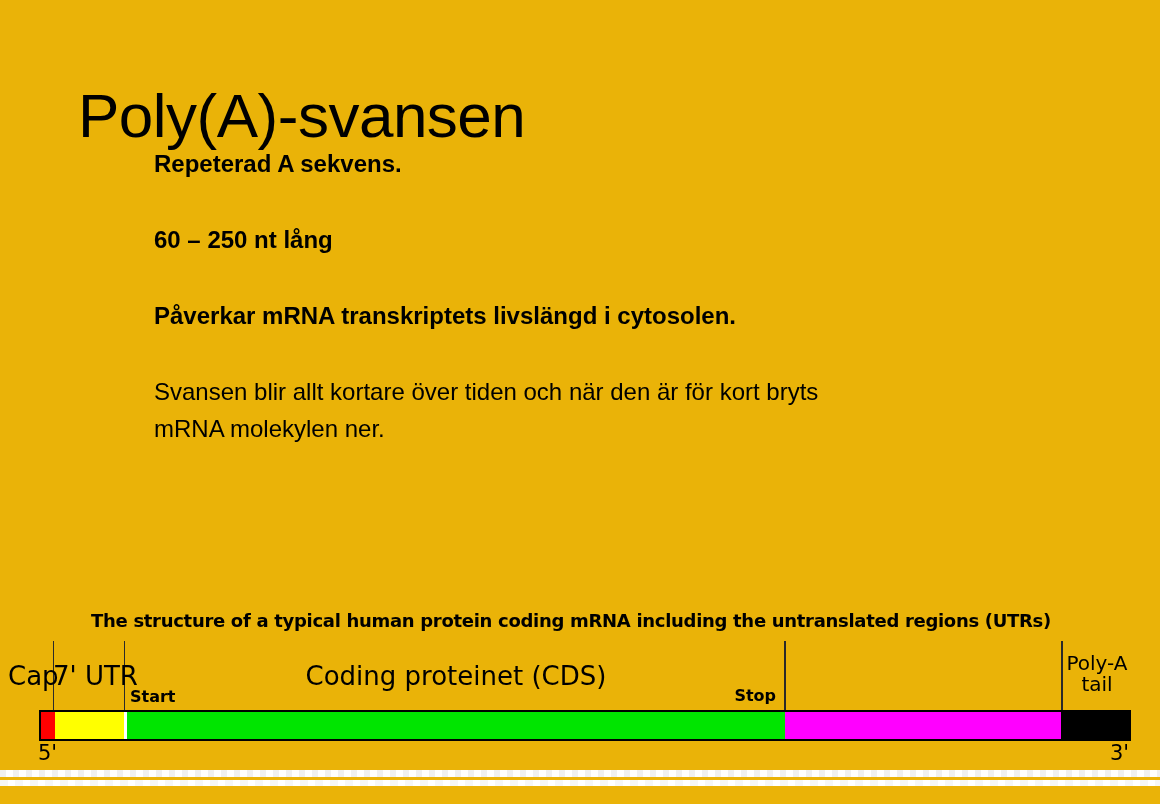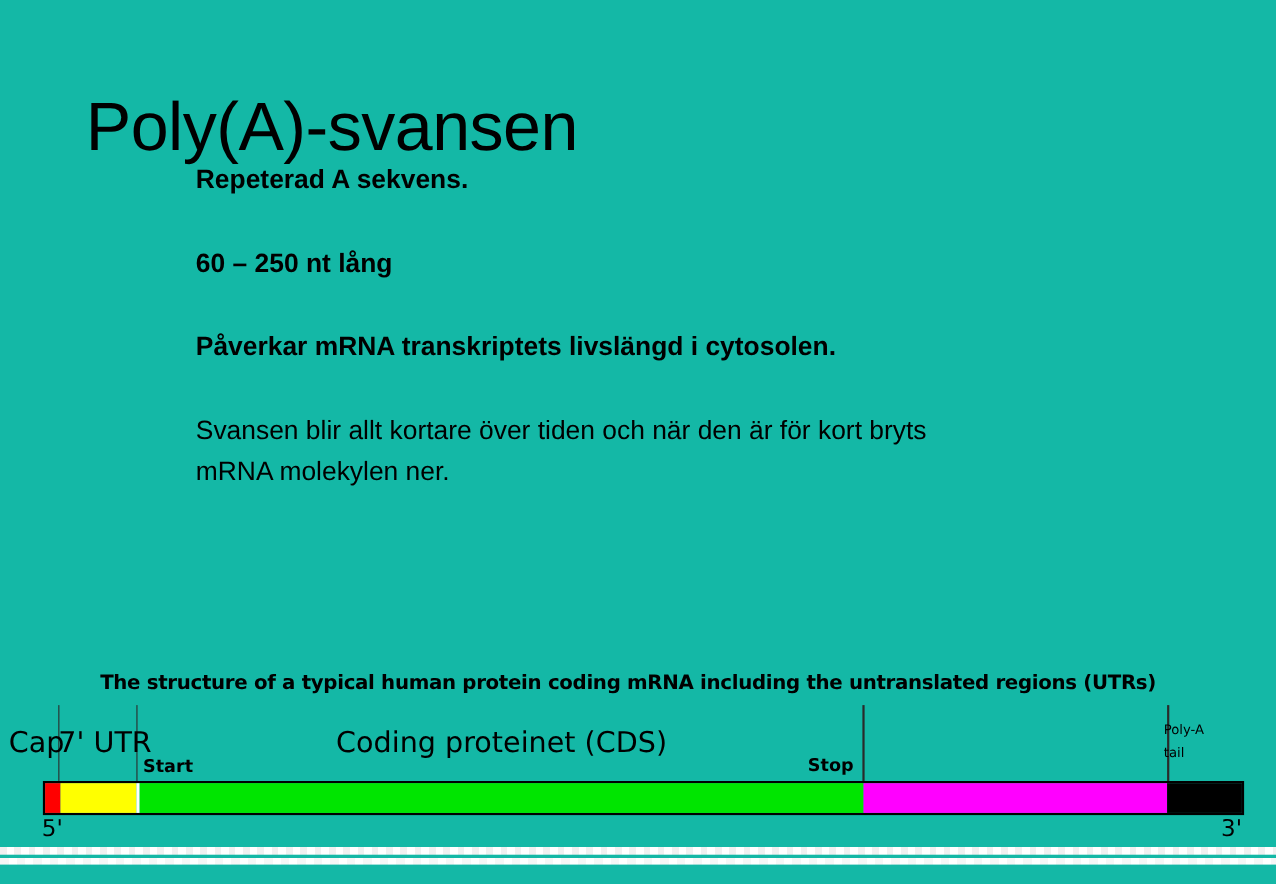--- a/index.html
+++ b/index.html
@@ -1,31 +1,31 @@
 <!DOCTYPE html>
 <html><head>
 <meta charset="utf-8">
 <style>
   html,body{margin:0;padding:0;background:#fff;}
   .slide{
     position:relative;
     width:1160px;height:804px;
-    background:#14b8a6;
+    background:#eab308;
     overflow:hidden;
     font-family:"Liberation Sans", sans-serif;
     color:#000;
   }
   .title{
     position:absolute;left:78px;top:40px;
     font-size:62px;font-weight:400;line-height:1.1;
     letter-spacing:-0.5px;
   }
   .body-text{
     position:absolute;left:154px;top:145px;width:900px;
-    font-size:24px;line-height:37px;margin-left:24px;
+    font-size:24px;line-height:37px;
   }
   .body-text .para{margin:0 0 39px 0;}
   .body-text .para.bold{font-weight:700;}
   
   .diagram-caption{
     position:absolute;left:0;top:610px;width:1142px;
     text-align:center;
     font-family:"DejaVu Sans", sans-serif;
     font-weight:700;font-size:18px;line-height:22px;
     letter-spacing:-0.3px;
@@ -40,22 +40,23 @@
     font-size:26px;line-height:24px;white-space:nowrap;
   }
   .region-label.centered{text-align:center;white-space:nowrap;}
   .codon-label{
     position:absolute;
     font-family:"DejaVu Sans", sans-serif;
     font-weight:700;font-size:16px;line-height:18px;
   }
   .polya-label{
     position:absolute;left:1058px;top:653px;width:78px;
+    text-align:center;
     font-family:"DejaVu Sans", sans-serif;
-    font-size:12px;line-height:21px;
+    font-size:20px;line-height:21px;
   }
   .prime-label{
     position:absolute;top:741px;
     font-family:"DejaVu Sans", sans-serif;
     font-size:21px;line-height:24px;
   }
   .mrna-bar{
     position:absolute;left:39px;top:710px;
     width:1088px;height:27px;
     border:2px solid #000;

